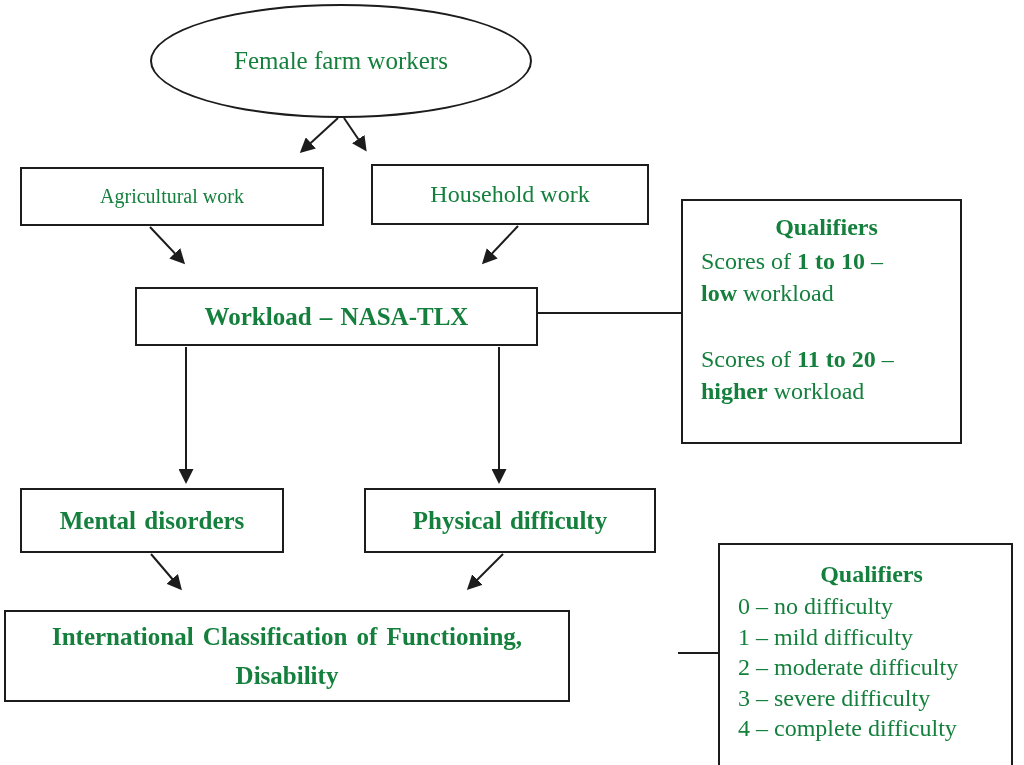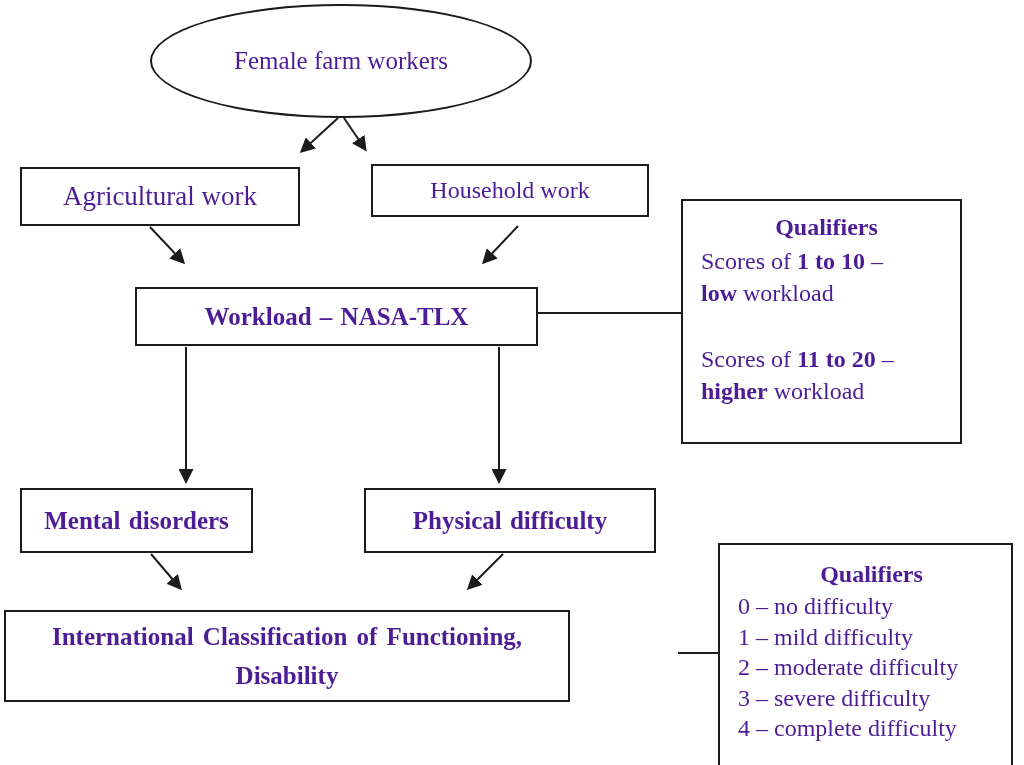--- a/index.html
+++ b/index.html
@@ -2,45 +2,45 @@
 <html><head>
 <meta charset="utf-8">
 <style>
   html, body { margin: 0; padding: 0; background: #ffffff; }
   .canvas {
     position: relative;
     width: 1024px;
     height: 765px;
     background: #ffffff;
     font-family: "Liberation Serif", serif;
-    color: #4c1d95;
+    color: #15803d;
     overflow: hidden;
   }
   svg.wires {
     position: absolute;
     left: 0; top: 0;
     width: 1024px; height: 765px;
   }
   svg.wires line { stroke: #1c1c1c; stroke-width: 2; }
   .node {
     position: absolute;
     box-sizing: border-box;
     border: 2px solid #1c1c1c;
     background: #ffffff;
     display: flex;
     align-items: center;
     justify-content: center;
     text-align: center;
   }
   .ellipse { border-radius: 50%; }
   .n-ellipse  { left: 150px; top: 4px;   width: 382px; height: 114px; font-size: 25px; }
-  .n-agri     { left: 20px;  top: 167px; width: 280px; height: 59px;  font-size: 27px; }
-  .n-house    { left: 371px; top: 164px; width: 278px; height: 53px;  font-size: 24px; }
+  .n-agri     { left: 20px;  top: 167px; width: 304px; height: 59px;  font-size: 20px; }
+  .n-house    { left: 371px; top: 164px; width: 278px; height: 61px;  font-size: 24px; }
   .n-workload { left: 135px; top: 287px; width: 403px; height: 59px;  font-size: 25px; font-weight: bold; word-spacing: 2px; }
-  .n-mental   { left: 20px;  top: 488px; width: 233px; height: 65px;  font-size: 25px; font-weight: bold; word-spacing: 2px; }
+  .n-mental   { left: 20px;  top: 488px; width: 264px; height: 65px;  font-size: 25px; font-weight: bold; word-spacing: 2px; }
   .n-physical { left: 364px; top: 488px; width: 292px; height: 65px;  font-size: 25px; font-weight: bold; word-spacing: 2px; }
   .n-icf      { left: 4px;   top: 610px; width: 566px; height: 92px;  font-size: 25px; font-weight: bold; word-spacing: 3px;
                 flex-direction: column; line-height: 39px; }
   .qbox {
     position: absolute;
     box-sizing: border-box;
     border: 2px solid #1c1c1c;
     background: #ffffff;
     text-align: left;
     margin-top: 7px;

